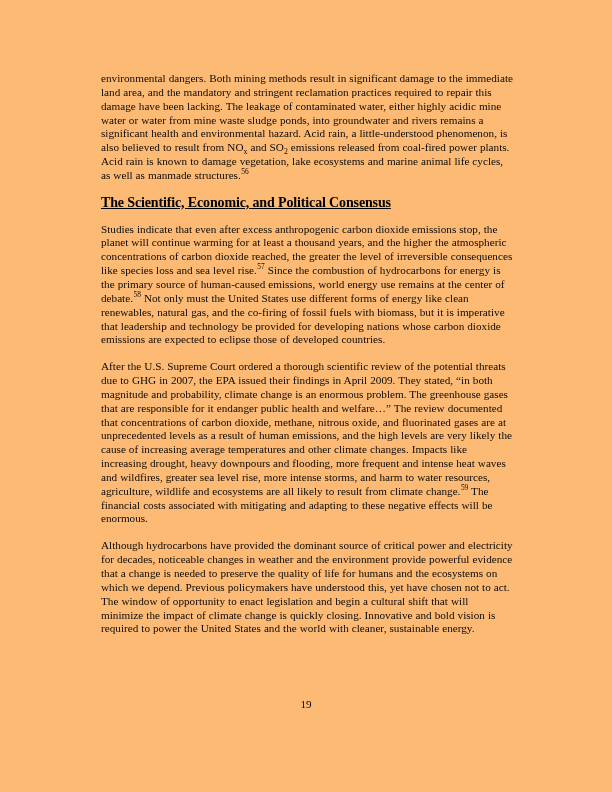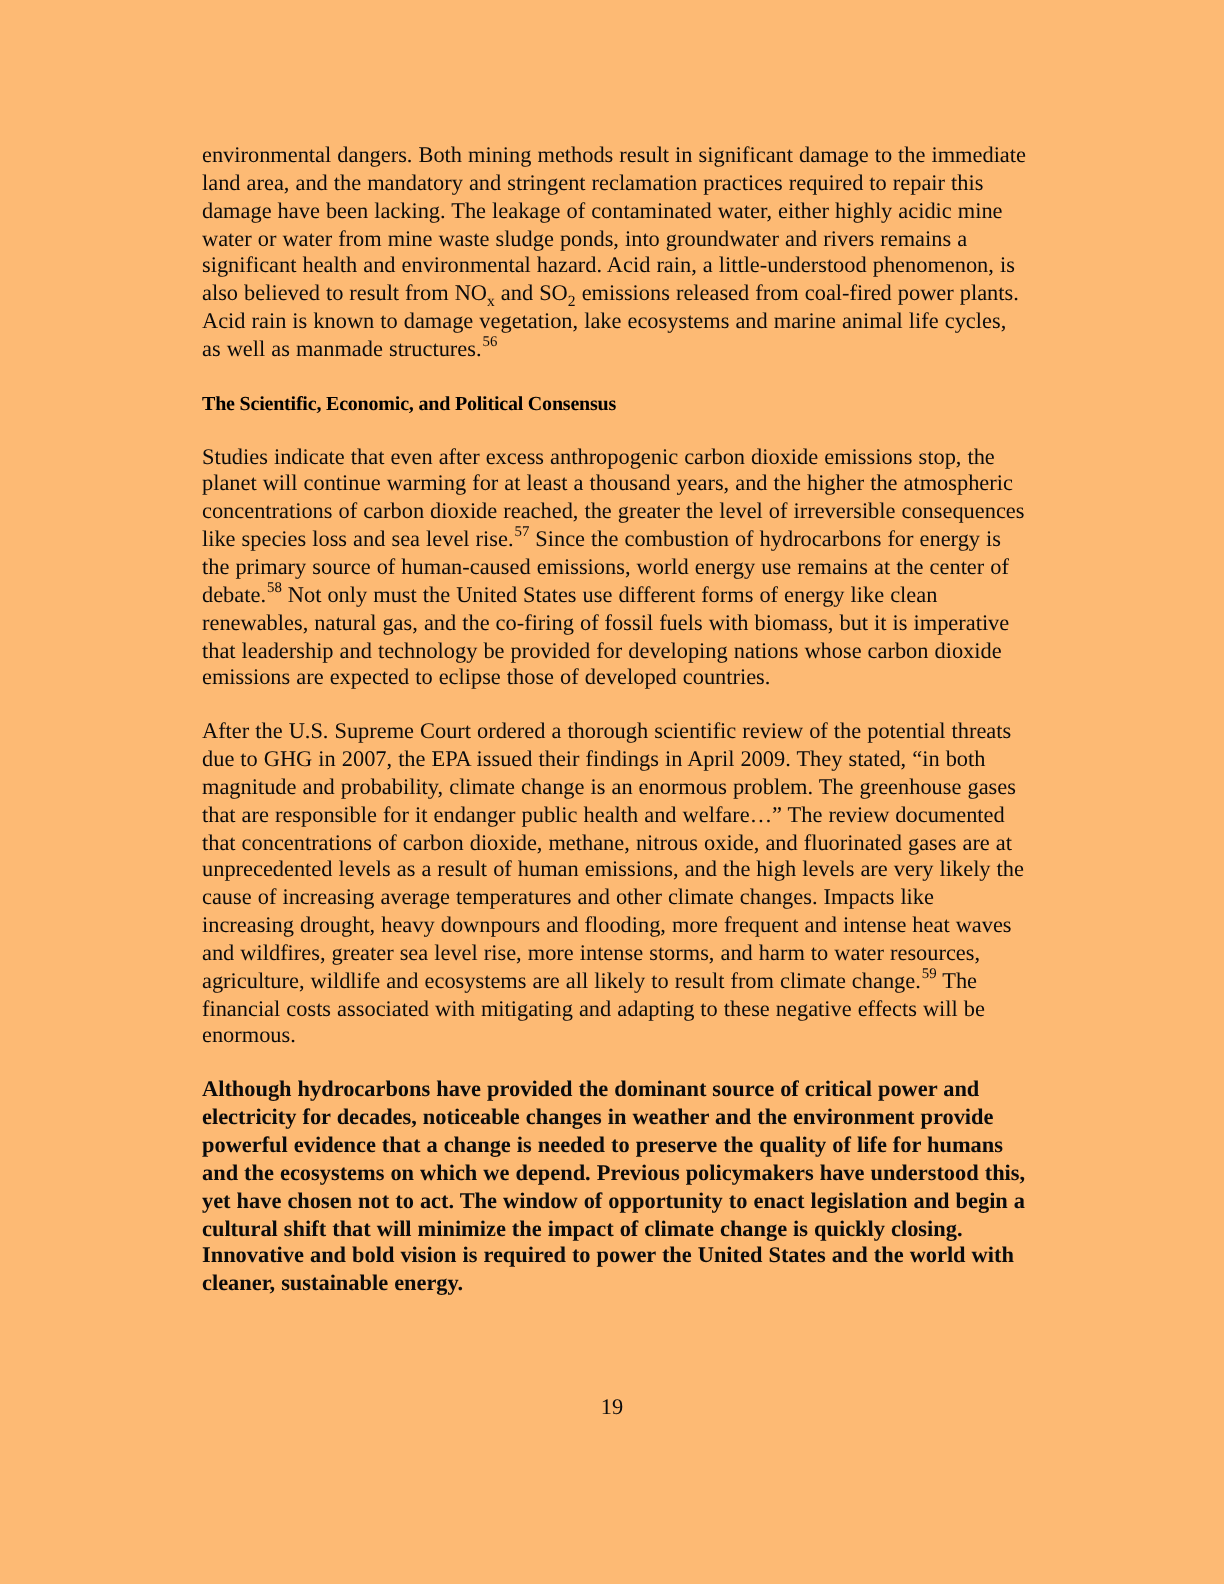--- a/index.html
+++ b/index.html
@@ -37,25 +37,26 @@
     margin: 0 0 13px 0;
     font-size: 11.2px;
     line-height: 13.85px;
     text-align: left;
     color: #0b0b0b;
     word-spacing: 0.02em;
   }
 
   h2.section-heading {
     margin: 9px 0 13px 0;
-    font-size: 10px;
+    font-size: 14px;
     line-height: 13.85px;
     font-weight: bold;
     color: #000000;
     letter-spacing: -0.01em;
+    text-decoration: underline;
   }
 
   sup.fn {
     font-size: 7.4px;
     vertical-align: super;
     line-height: 0;
     padding-left: 0.5px;
   }
 
   sub.sb {
@@ -68,21 +69,21 @@
     position: absolute;
     left: 0;
     top: 698px;
     width: 612px;
     text-align: center;
     font-size: 11.2px;
     line-height: 13.85px;
     color: #0b0b0b;
   }
 
-  .gap-last { margin-bottom: 0; font-weight: bold; }
+  .gap-last { margin-bottom: 0; }
 </style>
 </head>
 <body>
 
 <div id="page">
 
   <div id="content">
 
     <p class="body-par"><span>environmental dangers.  Both mining methods result in significant damage to the immediate land area, and the mandatory and stringent reclamation practices required to repair this damage have been lacking. The leakage of contaminated water, either highly acidic mine water or water from mine waste sludge ponds, into groundwater and rivers remains a significant health and environmental hazard.  Acid rain, a little-understood phenomenon, is also believed to result from NO</span><sub class="sb">x</sub><span> and SO</span><sub class="sb">2</sub><span> emissions released from coal-fired power plants. Acid rain is known to damage vegetation, lake ecosystems and marine animal life cycles, as well as manmade structures.</span><sup class="fn">56</sup></p>
 

